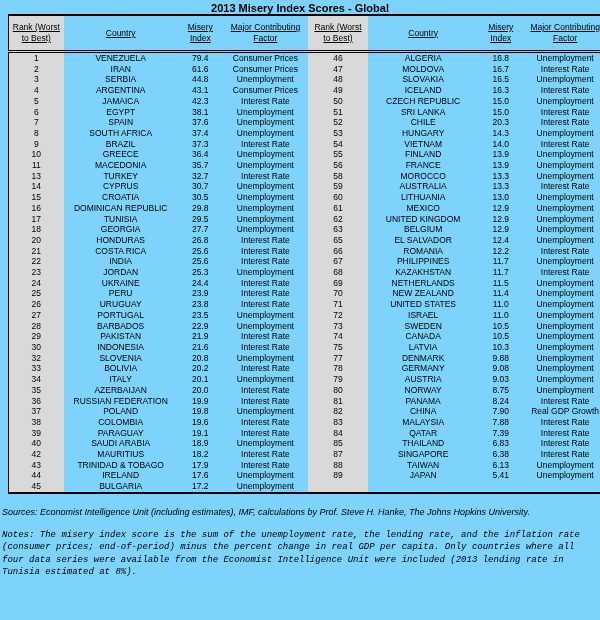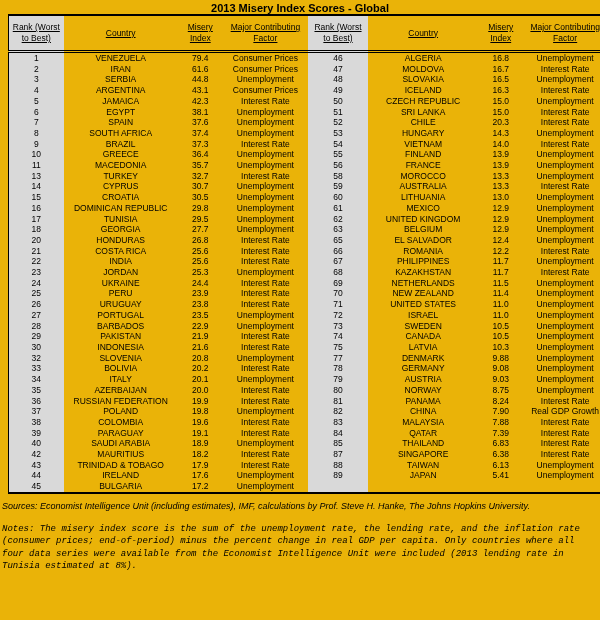--- a/index.html
+++ b/index.html
@@ -1,18 +1,18 @@
 <!DOCTYPE html>
 <html><head>
 <meta charset="utf-8">
 <style>
   html, body { margin: 0; padding: 0; background: #fff; }
   .page {
     width: 600px; height: 620px; box-sizing: border-box;
-    background: #eab308; color: #000;
+    background: #7dd3fc; color: #000;
     font-family: "Liberation Sans", sans-serif;
     overflow: hidden;
   }
   .title {
     font-size: 11px; font-weight: bold; text-align: center;
     padding-top: 2px; line-height: 12px; height: 12px;
   }
   table.misery {
     border-collapse: collapse; table-layout: fixed; width: 600px;
     border-top: 2px solid #000;
@@ -28,21 +28,21 @@
     border-bottom: 3px double #000;
   }
   tbody td {
     font-size: 8.5px; text-align: center; vertical-align: middle;
     height: 10.7px; line-height: 10.7px; padding: 0 1px;
     white-space: nowrap; overflow: hidden;
   }
   .rank { background: #d9d9d9; }
   .sources {
     font-size: 9px; font-style: italic;
-    margin-top: 6px; padding: 0 2px; line-height: 12px;
+    margin-top: 12px; padding: 0 2px; line-height: 12px;
   }
   .notes {
     font-size: 9px; font-style: italic;
     margin-top: 11px; padding: 0 2px; line-height: 12.5px; font-family: Liberation Mono, monospace;
   }
 </style>
 </head>
 <body>
 
 <div class="page">

